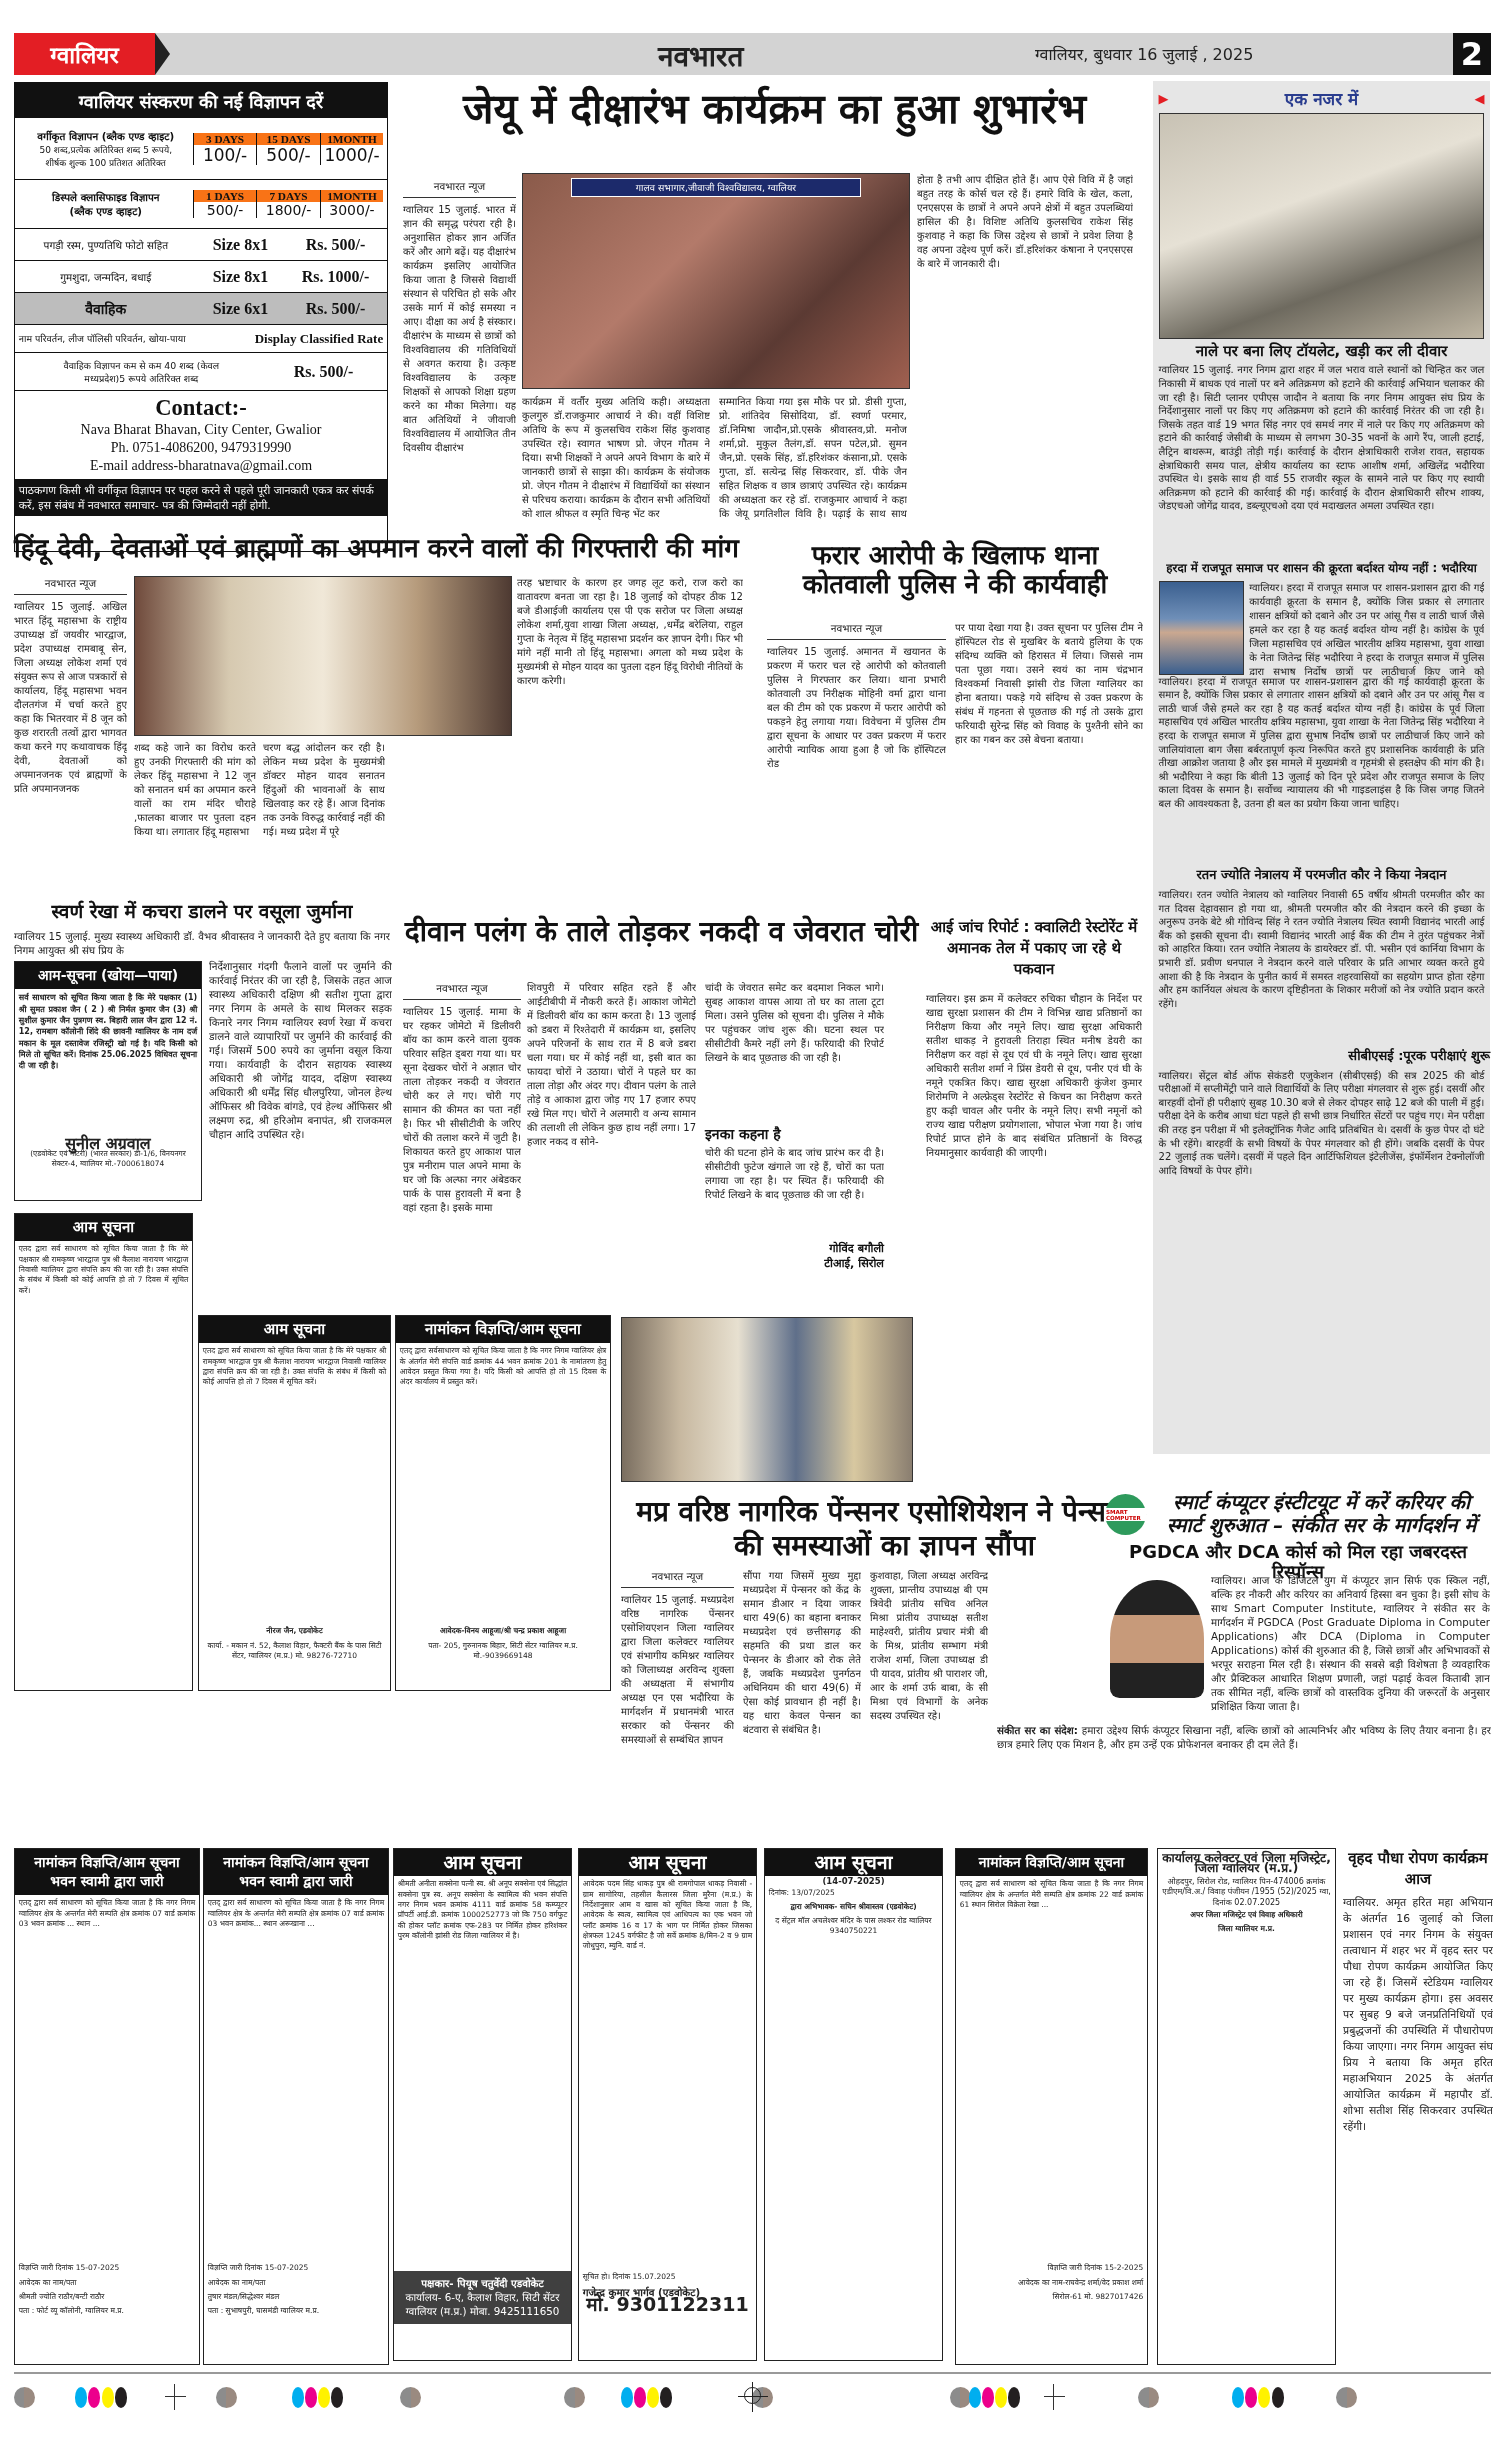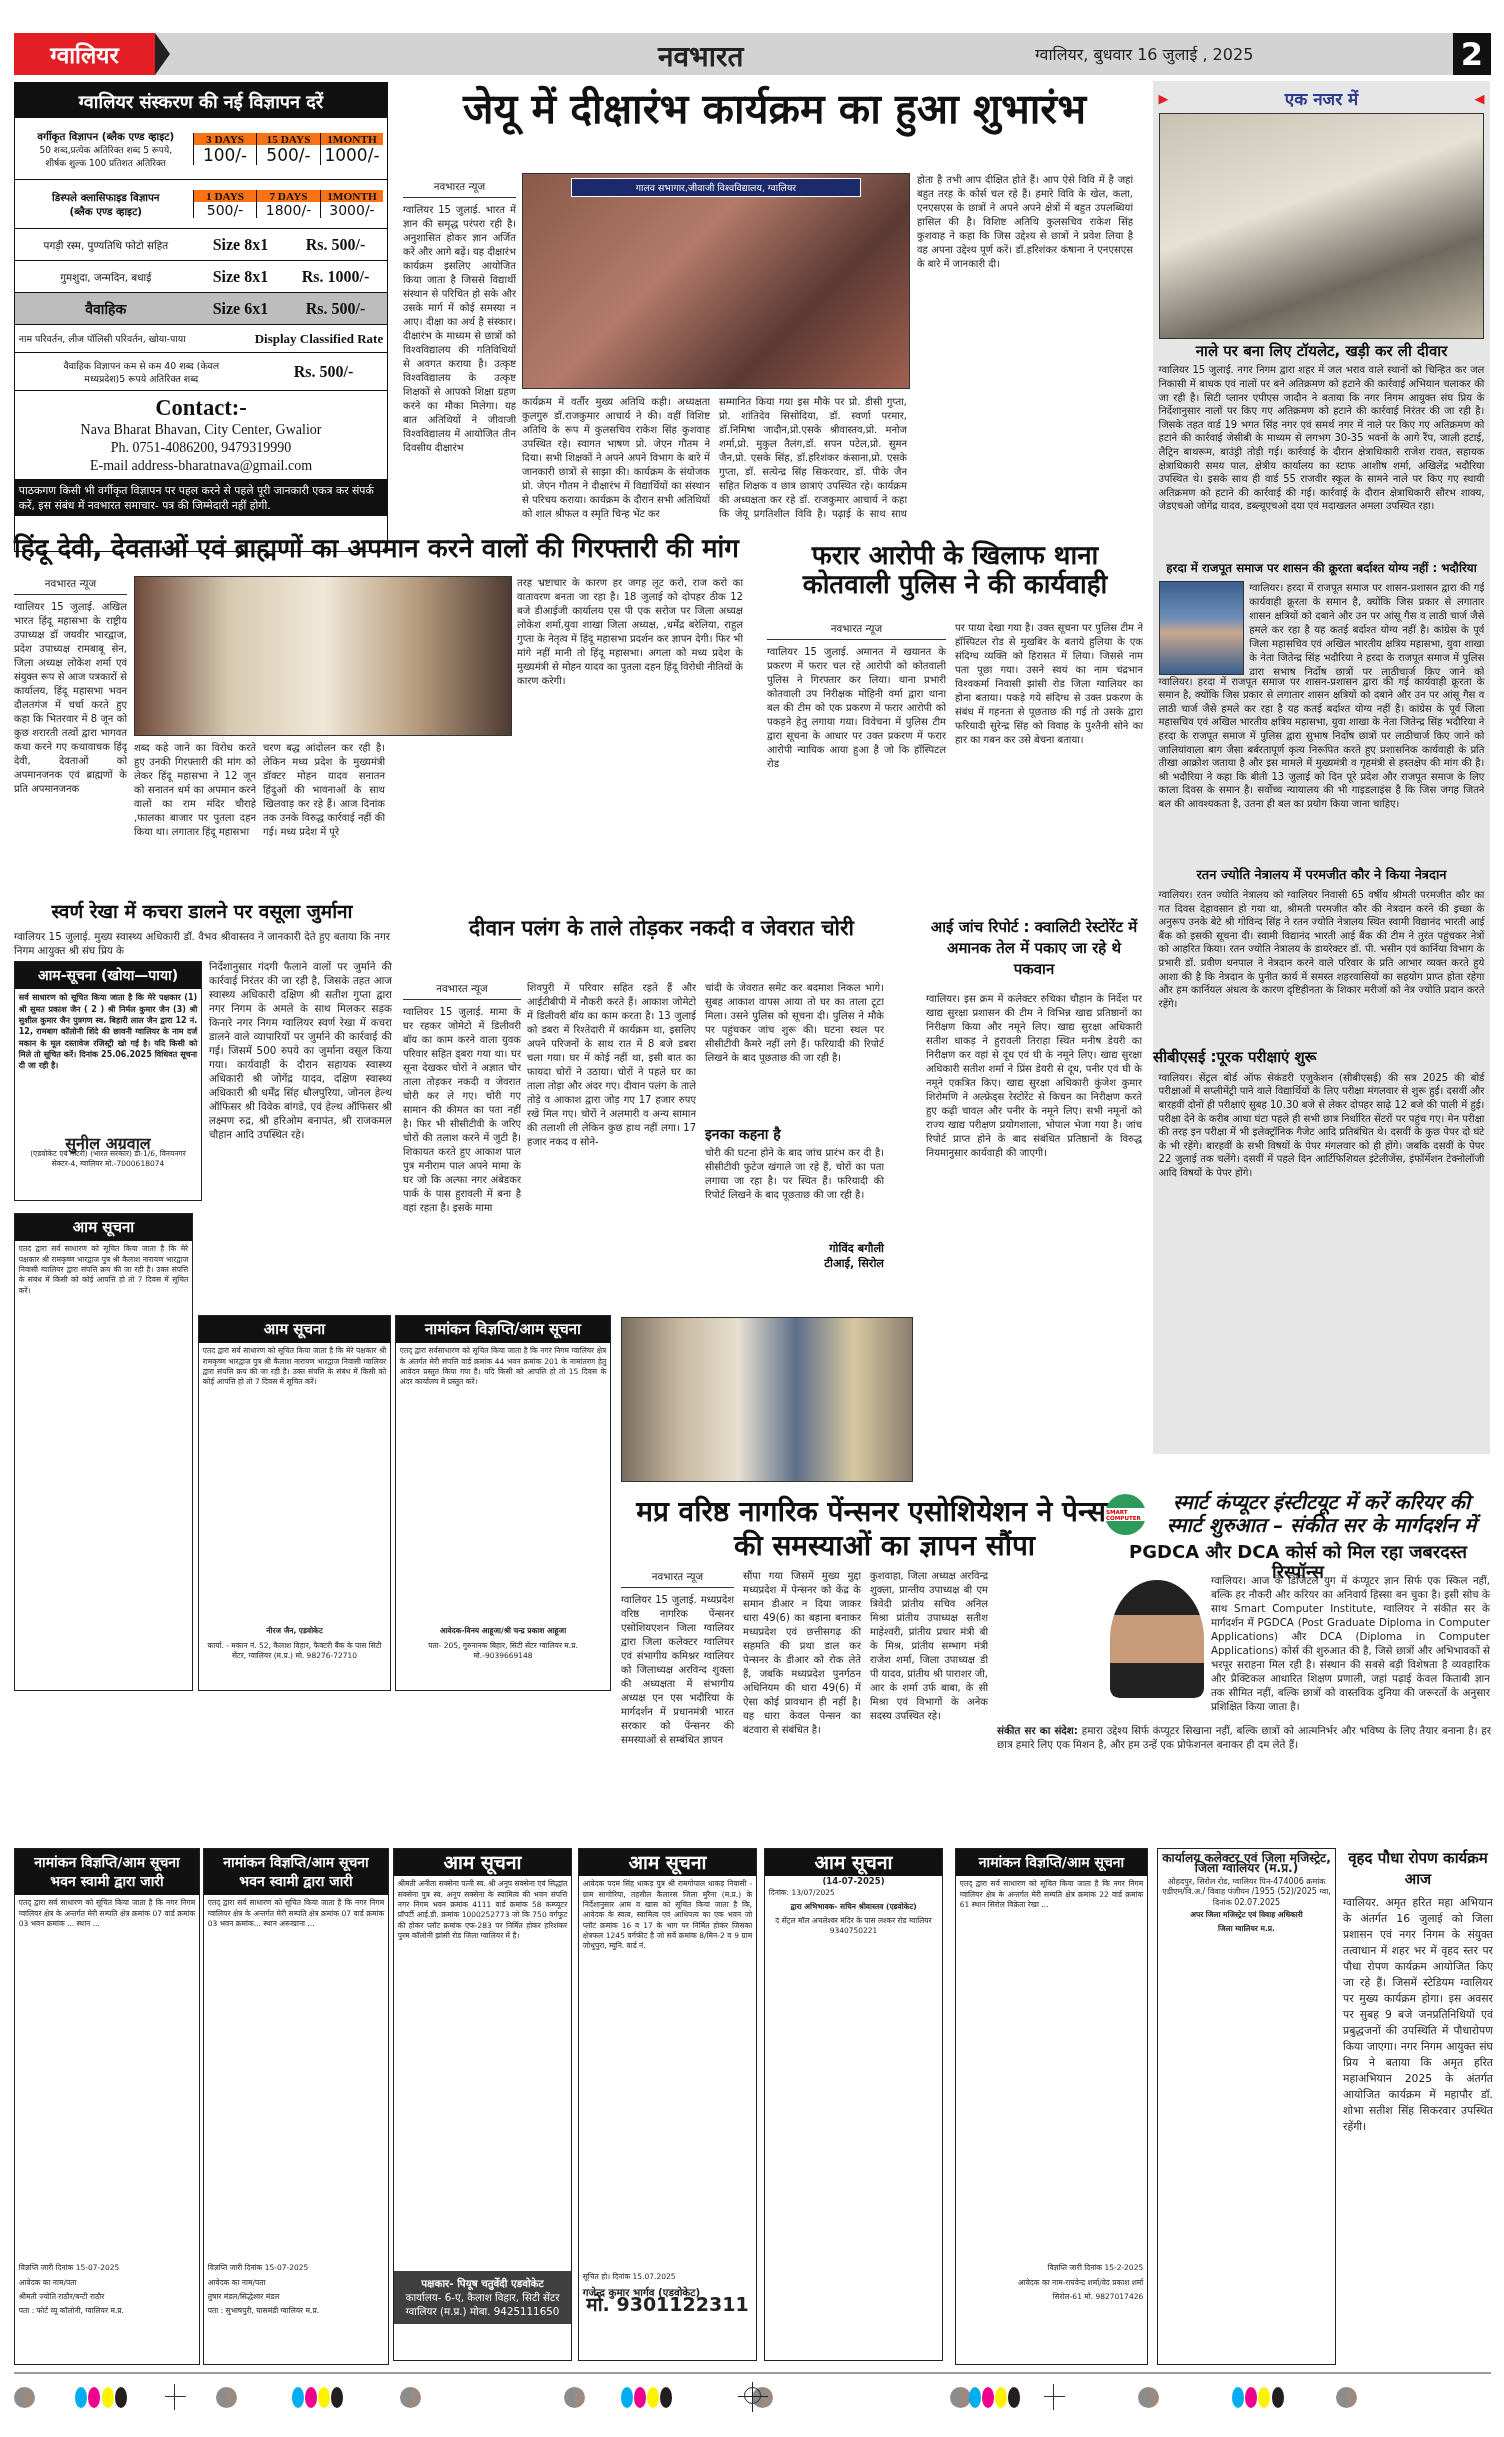--- a/index.html
+++ b/index.html
@@ -153,21 +153,21 @@
   <div class="hl" style="text-align:center;font-size:15px;margin:3.8px 0;">नाले पर बना लिए टॉयलेट, खड़ी कर ली दीवार</div>
   <div class="col-text" style="padding:0 5.6px;font-size:10px;line-height:13.6px;height:193px;overflow:hidden;">ग्वालियर 15 जुलाई. नगर निगम द्वारा शहर में जल भराव वाले स्थानों को चिन्हित कर जल निकासी में बाधक एवं नालों पर बने अतिक्रमण को हटाने की कार्रवाई अभियान चलाकर की जा रही है। सिटी प्लानर एपीएस जादौन ने बताया कि नगर निगम आयुक्त संघ प्रिय के निर्देशानुसार नालों पर किए गए अतिक्रमण को हटाने की कार्रवाई निरंतर की जा रही है। जिसके तहत वार्ड 19 भगत सिंह नगर एवं समर्थ नगर में नाले पर किए गए अतिक्रमण को हटाने की कार्रवाई जेसीबी के माध्यम से लगभग 30-35 भवनों के आगे रैंप, जाली हटाई, लैट्रिन बाथरूम, बाउंड्री तोड़ी गई। कार्रवाई के दौरान क्षेत्राधिकारी राजेश रावत, सहायक क्षेत्राधिकारी समय पाल, क्षेत्रीय कार्यालय का स्टाफ आशीष शर्मा, अखिलेंद्र भदौरिया उपस्थित थे। इसके साथ ही वार्ड 55 राजवीर स्कूल के सामने नाले पर किए गए स्थायी अतिक्रमण को हटाने की कार्रवाई की गई। कार्रवाई के दौरान क्षेत्राधिकारी सौरभ शाक्य, जेडएचओ जोगेंद्र यादव, डब्ल्यूएचओ दया एवं मदाखलत अमला उपस्थित रहा।</div>
   <div class="hl" style="text-align:center;font-size:11.8px;margin:5.6px 3.8px;">हरदा में राजपूत समाज पर शासन की क्रूरता बर्दाश्त योग्य नहीं : भदौरिया</div>
   <div style="display:flex;padding:0 5.6px;">
     <div class="photo3" style="width:85px;height:94px;flex:none;margin-right:5.6px;background:linear-gradient(180deg,#3a5f8f,#6f8fb8 40%,#caa890 55%,#3a5f8f);"></div>
     <div class="col-text" style="height:94px;overflow:hidden;">ग्वालियर। हरदा में राजपूत समाज पर शासन-प्रशासन द्वारा की गई कार्यवाही क्रूरता के समान है, क्योंकि जिस प्रकार से लगातार शासन क्षत्रियों को दबाने और उन पर आंसू गैस व लाठी चार्ज जैसे हमले कर रहा है यह कतई बर्दाश्त योग्य नहीं है। कांग्रेस के पूर्व जिला महासचिव एवं अखिल भारतीय क्षत्रिय महासभा, युवा शाखा के नेता जितेन्द्र सिंह भदौरिया ने हरदा के राजपूत समाज में पुलिस द्वारा सुभाष निर्दोष छात्रों पर लाठीचार्ज किए जाने को जालियांवाला बाग जैसा बर्बरतापूर्ण कृत्य निरूपित करते हुए प्रशासनिक कार्यवाही के प्रति तीखा आक्रोश जताया है और इस मामले में मुख्यमंत्री व गृहमंत्री से हस्तक्षेप की मांग की है। श्री भदौरिया ने कहा कि बीती 13 जुलाई को दिन पूरे प्रदेश और राजपूत समाज के लिए काला दिवस के समान है। सर्वोच्च न्यायालय की भी गाइडलाइंस है कि जिस जगह जितने बल की आवश्यकता है, उतना ही बल का प्रयोग किया जाना चाहिए।</div>
   </div>
   <div class="col-text" style="padding:0 5.6px;height:188px;overflow:hidden;font-size:10px;line-height:13.6px;">ग्वालियर। हरदा में राजपूत समाज पर शासन-प्रशासन द्वारा की गई कार्यवाही क्रूरता के समान है, क्योंकि जिस प्रकार से लगातार शासन क्षत्रियों को दबाने और उन पर आंसू गैस व लाठी चार्ज जैसे हमले कर रहा है यह कतई बर्दाश्त योग्य नहीं है। कांग्रेस के पूर्व जिला महासचिव एवं अखिल भारतीय क्षत्रिय महासभा, युवा शाखा के नेता जितेन्द्र सिंह भदौरिया ने हरदा के राजपूत समाज में पुलिस द्वारा सुभाष निर्दोष छात्रों पर लाठीचार्ज किए जाने को जालियांवाला बाग जैसा बर्बरतापूर्ण कृत्य निरूपित करते हुए प्रशासनिक कार्यवाही के प्रति तीखा आक्रोश जताया है और इस मामले में मुख्यमंत्री व गृहमंत्री से हस्तक्षेप की मांग की है। श्री भदौरिया ने कहा कि बीती 13 जुलाई को दिन पूरे प्रदेश और राजपूत समाज के लिए काला दिवस के समान है। सर्वोच्च न्यायालय की भी गाइडलाइंस है कि जिस जगह जितने बल की आवश्यकता है, उतना ही बल का प्रयोग किया जाना चाहिए।</div>
   <div class="hl" style="text-align:center;font-size:13px;margin:5.6px 0;">रतन ज्योति नेत्रालय में परमजीत कौर ने किया नेत्रदान</div>
   <div class="col-text" style="padding:0 5.6px;height:155px;overflow:hidden;font-size:10px;line-height:13.6px;">ग्वालियर। रतन ज्योति नेत्रालय को ग्वालियर निवासी 65 वर्षीय श्रीमती परमजीत कौर का गत दिवस देहावसान हो गया था, श्रीमती परमजीत कौर की नेत्रदान करने की इच्छा के अनुरूप उनके बेटे श्री गोविन्द सिंह ने रतन ज्योति नेत्रालय स्थित स्वामी विद्यानंद भारती आई बैंक को इसकी सूचना दी। स्वामी विद्यानंद भारती आई बैंक की टीम ने तुरंत पहुंचकर नेत्रों को आहरित किया। रतन ज्योति नेत्रालय के डायरेक्टर डॉ. पी. भसीन एवं कार्निया विभाग के प्रभारी डॉ. प्रवीण धनपाल ने नेत्रदान करने वाले परिवार के प्रति आभार व्यक्त करते हुये आशा की है कि नेत्रदान के पुनीत कार्य में समस्त शहरवासियों का सहयोग प्राप्त होता रहेगा और हम कार्नियल अंधत्व के कारण दृष्टिहीनता के शिकार मरीजों को नेत्र ज्योति प्रदान करते रहेंगे।</div>
-  <div class="hl" style="text-align:left;font-size:15px;margin:5.6px 0;">सीबीएसई :पूरक परीक्षाएं शुरू</div>
+  <div class="hl" style="text-align:right;font-size:13px;margin:5.6px 0;">सीबीएसई :पूरक परीक्षाएं शुरू</div>
   <div class="col-text" style="padding:0 5.6px;height:141px;overflow:hidden;font-size:10px;line-height:13.6px;">ग्वालियर। सेंट्रल बोर्ड ऑफ सेकंडरी एजुकेशन (सीबीएसई) की सत्र 2025 की बोर्ड परीक्षाओं में सप्लीमेंट्री पाने वाले विद्यार्थियों के लिए परीक्षा मंगलवार से शुरू हुई। दसवीं और बारहवीं दोनों ही परीक्षाएं सुबह 10.30 बजे से लेकर दोपहर साढ़े 12 बजे की पाली में हुई। परीक्षा देने के करीब आधा घंटा पहले ही सभी छात्र निर्धारित सेंटरों पर पहुंच गए। मेन परीक्षा की तरह इन परीक्षा में भी इलेक्ट्रॉनिक गैजेट आदि प्रतिबंधित थे। दसवीं के कुछ पेपर दो घंटे के भी रहेंगे। बारहवीं के सभी विषयों के पेपर मंगलवार को ही होंगे। जबकि दसवीं के पेपर 22 जुलाई तक चलेंगे। दसवीं में पहले दिन आर्टिफिशियल इंटेलीजेंस, इंफॉर्मेशन टेक्नोलॉजी आदि विषयों के पेपर होंगे।</div>
 </div>
 
 <div class="abs hl" style="left:14px;top:534px;width:752px;font-size:26px;">हिंदू देवी, देवताओं एवं ब्राह्मणों का अपमान करने वालों की गिरफ्तारी की मांग</div>
 <div class="abs" style="left:14px;top:576px;width:113px;">
   <div class="byline">नवभारत न्यूज</div>
   <div class="col-text" style="margin-top:5.6px;height:301px;overflow:hidden;">ग्वालियर 15 जुलाई. अखिल भारत हिंदू महासभा के राष्ट्रीय उपाध्यक्ष डॉ जयवीर भारद्वाज, प्रदेश उपाध्यक्ष रामबाबू सेन, जिला अध्यक्ष लोकेश शर्मा एवं संयुक्त रूप से आज पत्रकारों से कार्यालय, हिंदू महासभा भवन दौलतगंज में चर्चा करते हुए कहा कि भितरवार में 8 जून को कुछ शरारती तत्वों द्वारा भागवत कथा करने गए कथावाचक हिंदू देवी, देवताओं को अपमानजनक एवं ब्राह्मणों के प्रति अपमानजनक</div>
 </div>
 <div class="abs photo" style="left:134px;top:576px;width:378px;height:160px;background:linear-gradient(90deg,#6f4a3c,#d6c9b0 25%,#f0e8d8 50%,#b69b7c 75%,#4e3a32);"></div>
 <div class="abs col-text" style="left:134px;top:741px;width:122px;height:141px;overflow:hidden;">शब्द कहे जाने का विरोध करते हुए उनकी गिरफ्तारी की मांग को लेकर हिंदू महासभा ने 12 जून को सनातन धर्म का अपमान करने वालों का राम मंदिर चौराहे ,फालका बाजार पर पुतला दहन किया था। लगातार हिंदू महासभा</div>
@@ -186,21 +186,21 @@
 <div class="abs col-text" style="left:14px;top:929px;width:376px;height:30px;overflow:hidden;font-size:10.3px;">ग्वालियर 15 जुलाई. मुख्य स्वास्थ्य अधिकारी डॉ. वैभव श्रीवास्तव ने जानकारी देते हुए बताया कि नगर निगम आयुक्त श्री संघ प्रिय के</div>
 <div class="abs col-text" style="left:209px;top:959px;width:183px;height:273px;overflow:hidden;font-size:10.3px;">निर्देशानुसार गंदगी फैलाने वालों पर जुर्माने की कार्रवाई निरंतर की जा रही है, जिसके तहत आज स्वास्थ्य अधिकारी दक्षिण श्री सतीश गुप्ता द्वारा नगर निगम के अमले के साथ मिलकर सड़क किनारे नगर निगम ग्वालियर स्वर्ण रेखा में कचरा डालने वाले व्यापारियों पर जुर्माने की कार्रवाई की गई। जिसमें 500 रुपये का जुर्माना वसूल किया गया। कार्यवाही के दौरान सहायक स्वास्थ्य अधिकारी श्री जोगेंद्र यादव, दक्षिण स्वास्थ्य अधिकारी श्री धर्मेंद्र सिंह धौलपुरिया, जोनल हेल्थ ऑफिसर श्री विवेक बांगडे, एवं हेल्थ ऑफिसर श्री लक्ष्मण रुद्र, श्री हरिओम बनापंत, श्री राजकमल चौहान आदि उपस्थित रहे।</div>
 
 <div class="abs notice" style="left:14px;top:961px;width:188px;height:240px;">
   <div class="nh" style="font-size:14px;">आम-सूचना (खोया—पाया)</div>
   <div class="nb" style="font-size:8px;line-height:11.3px;height:150px;overflow:hidden;font-weight:bold;">सर्व साधारण को सूचित किया जाता है कि मेरे पक्षकार (1) श्री सुमत प्रकाश जैन ( 2 ) श्री निर्मल कुमार जैन (3) श्री सुशील कुमार जैन पुत्रगण स्व. बिहारी लाल जैन द्वारा 12 नं. 12, रामबाग कॉलोनी शिंदे की छावनी ग्वालियर के नाम दर्ज मकान के मूल दस्तावेज रजिस्ट्री खो गई है। यदि किसी को मिले तो सूचित करें। दिनांक 25.06.2025 विधिवत सूचना दी जा रही है।</div>
   <div style="font-size:16px;font-weight:bold;text-align:center;">सुनील अग्रवाल</div>
   <div style="font-size:7.5px;text-align:center;padding:0 3.8px;">(एडवोकेट एवं नोटरी) (भारत सरकार) डी-1/6, विनयनगर सेक्टर-4, ग्वालियर मो.-7000618074</div>
 </div>
 
-<div class="abs hl" style="left:403px;top:917px;width:517px;font-size:21px;text-align:center;">दीवान पलंग के ताले तोड़कर नकदी व जेवरात चोरी</div>
+<div class="abs hl" style="left:403px;top:917px;width:517px;font-size:28px;text-align:center;">दीवान पलंग के ताले तोड़कर नकदी व जेवरात चोरी</div>
 <div class="abs" style="left:403px;top:981px;width:118px;">
   <div class="byline">नवभारत न्यूज</div>
   <div class="col-text" style="margin-top:5.6px;height:273px;overflow:hidden;">ग्वालियर 15 जुलाई. मामा के घर रहकर जोमेटो में डिलीवरी बॉय का काम करने वाला युवक परिवार सहित ड्बरा गया था। घर सूना देखकर चोरों ने अज्ञात चोर ताला तोड़कर नकदी व जेवरात चोरी कर ले गए। चोरी गए सामान की कीमत का पता नहीं है। फिर भी सीसीटीवी के जरिए चोरों की तलाश करने में जुटी है। शिकायत करते हुए आकाश पाल पुत्र मनीराम पाल अपने मामा के घर जो कि अल्फा नगर अंबेडकर पार्क के पास हुरावली में बना है वहां रहता है। इसके मामा</div>
 </div>
 <div class="abs col-text" style="left:527px;top:981px;width:169px;height:292px;overflow:hidden;">शिवपुरी में परिवार सहित रहते हैं और आईटीबीपी में नौकरी करते हैं। आकाश जोमेटो में डिलीवरी बॉय का काम करता है। 13 जुलाई को डबरा में रिश्तेदारी में कार्यक्रम था, इसलिए अपने परिजनों के साथ रात में 8 बजे डबरा चला गया। घर में कोई नहीं था, इसी बात का फायदा चोरों ने उठाया। चोरों ने पहले घर का ताला तोड़ा और अंदर गए। दीवान पलंग के ताले तोड़े व आकाश द्वारा जोड़ गए 17 हजार रुपए रखे मिल गए। चोरों ने अलमारी व अन्य सामान की तलाशी ली लेकिन कुछ हाथ नहीं लगा। 17 हजार नकद व सोने-</div>
 <div class="abs col-text" style="left:705px;top:981px;width:179px;height:141px;overflow:hidden;">चांदी के जेवरात समेट कर बदमाश निकल भागे। सुबह आकाश वापस आया तो घर का ताला टूटा मिला। उसने पुलिस को सूचना दी। पुलिस ने मौके पर पहुंचकर जांच शुरू की। घटना स्थल पर सीसीटीवी कैमरे नहीं लगे हैं। फरियादी की रिपोर्ट लिखने के बाद पूछताछ की जा रही है।</div>
 <div class="abs hl" style="left:705px;top:1127px;width:179px;font-size:14px;">इनका कहना है</div>
 <div class="abs col-text" style="left:705px;top:1146px;width:179px;height:94px;overflow:hidden;">चोरी की घटना होने के बाद जांच प्रारंभ कर दी है। सीसीटीवी फुटेज खंगाले जा रहे हैं, चोरों का पता लगाया जा रहा है। पर स्थित हैं। फरियादी की रिपोर्ट लिखने के बाद पूछताछ की जा रही है।</div>
 <div class="abs hl" style="left:705px;top:1243px;width:179px;font-size:11.3px;text-align:right;">गोविंद बगौली</div>
 <div class="abs hl" style="left:705px;top:1258px;width:179px;font-size:11.3px;text-align:right;">टीआई, सिरोल</div>

